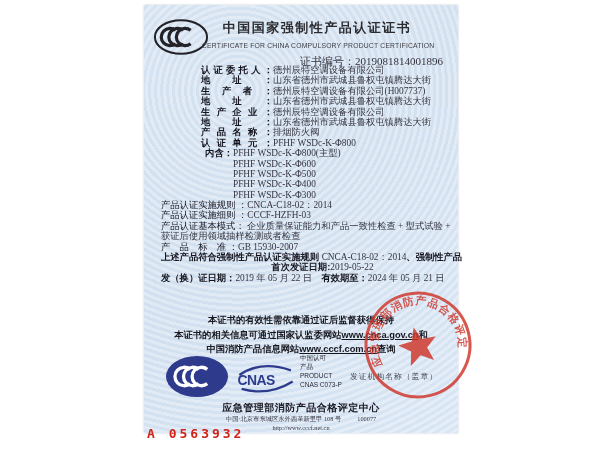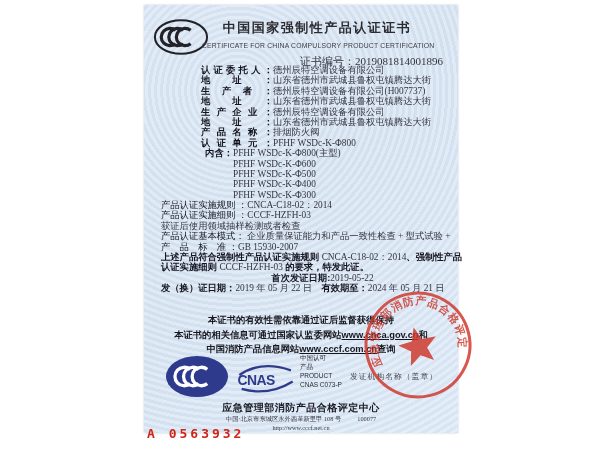--- a/index.html
+++ b/index.html
@@ -89,27 +89,26 @@
 
     <div class="line"><span class="lbl-right">内含：</span><span class="val">PFHF WSDc-K-Φ800(主型)</span></div>
     <div class="line indent-models"><span class="val">PFHF WSDc-K-Φ600</span></div>
     <div class="line indent-models"><span class="val">PFHF WSDc-K-Φ500</span></div>
     <div class="line indent-models"><span class="val">PFHF WSDc-K-Φ400</span></div>
     <div class="line indent-models"><span class="val">PFHF WSDc-K-Φ300</span></div>
 
     <div class="line"><span class="lbl-nat">产品认证实施规则 ：</span><span class="val">CNCA-C18-02：2014</span></div>
     <div class="line"><span class="lbl-nat">产品认证实施细则 ：</span><span class="val">CCCF-HZFH-03</span></div>
 
+    <div class="line"><span class="lbl-nat">产品认证基本模式：</span><span class="val"> 企业质量保证能力和产品一致性检查 + 型式试验 +</span></div>
     <div class="line"><span class="val">获证后使用领域抽样检测或者检查</span></div>
-    <div class="line"><span class="lbl-nat">产品认证基本模式：</span><span class="val"> 企业质量保证能力和产品一致性检查 + 型式试验 +</span></div>
 
     <div class="line"><span class="lbl-nat">产　品　标　准 ：</span><span class="val">GB 15930-2007</span></div>
 
     <div class="line"><span class="seg-b">上述产品符合强制性产品认证实施规则 </span><span class="val">CNCA-C18-02：2014</span><span class="seg-b">、强制性产品</span></div>
-    <div class="line"><span class="seg-b">认证实施细则 </span><span class="val">CCCF-HZFH-03 </span><span class="seg-b">的要求，特发此证。</span></div>
 
     <div class="line first-issue"><span class="seg-b">首次发证日期:</span><span class="val">2019-05-22</span></div>
     <div class="line"><span class="seg-b">发（换）证日期：</span><span class="val">2019 年 05 月 22 日</span><span class="seg-b">　有效期至：</span><span class="val">2024 年 05 月 21 日</span></div>
   </div>
 
   <div class="notes">
     <div class="note-line">本证书的有效性需依靠通过证后监督获得保持</div>
     <div class="note-line"><span>本证书的相关信息可通过国家认监委网站</span><span class="note-url">www.cnca.gov.cn</span><span>和</span></div>
     <div class="note-line"><span>中国消防产品信息网站</span><span class="note-url">www.cccf.com.cn</span><span>查询</span></div>
   </div>

